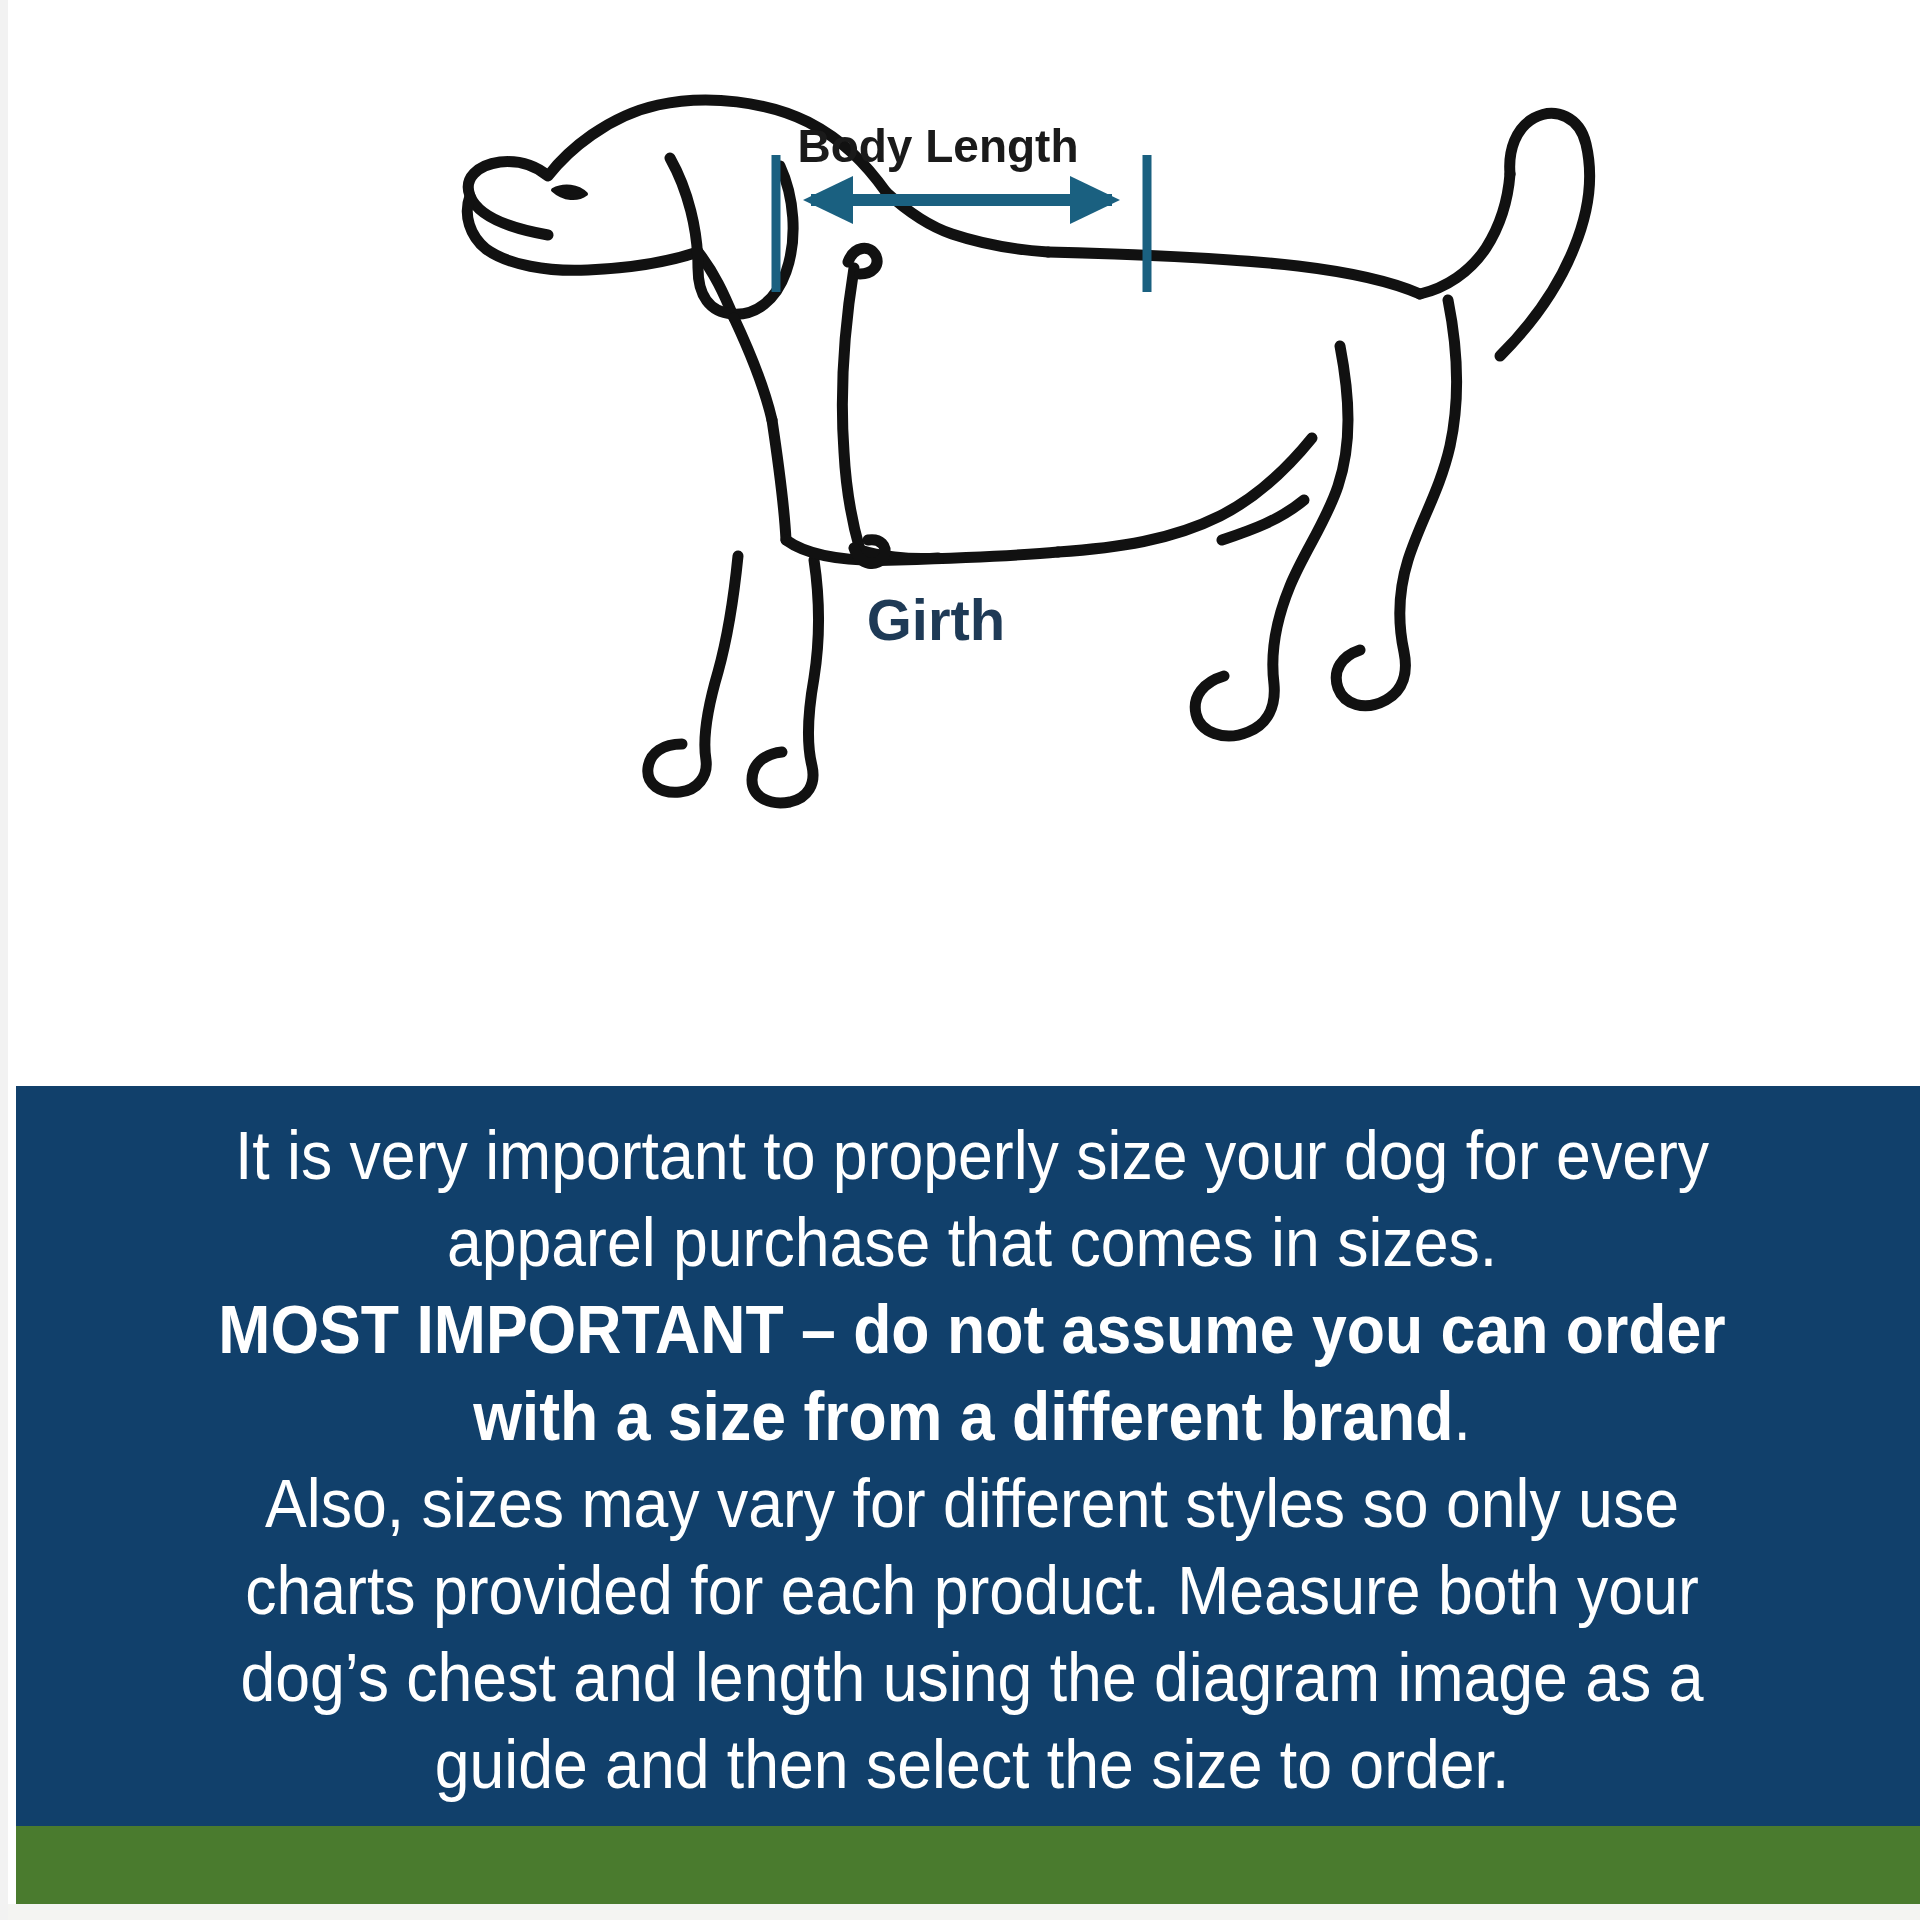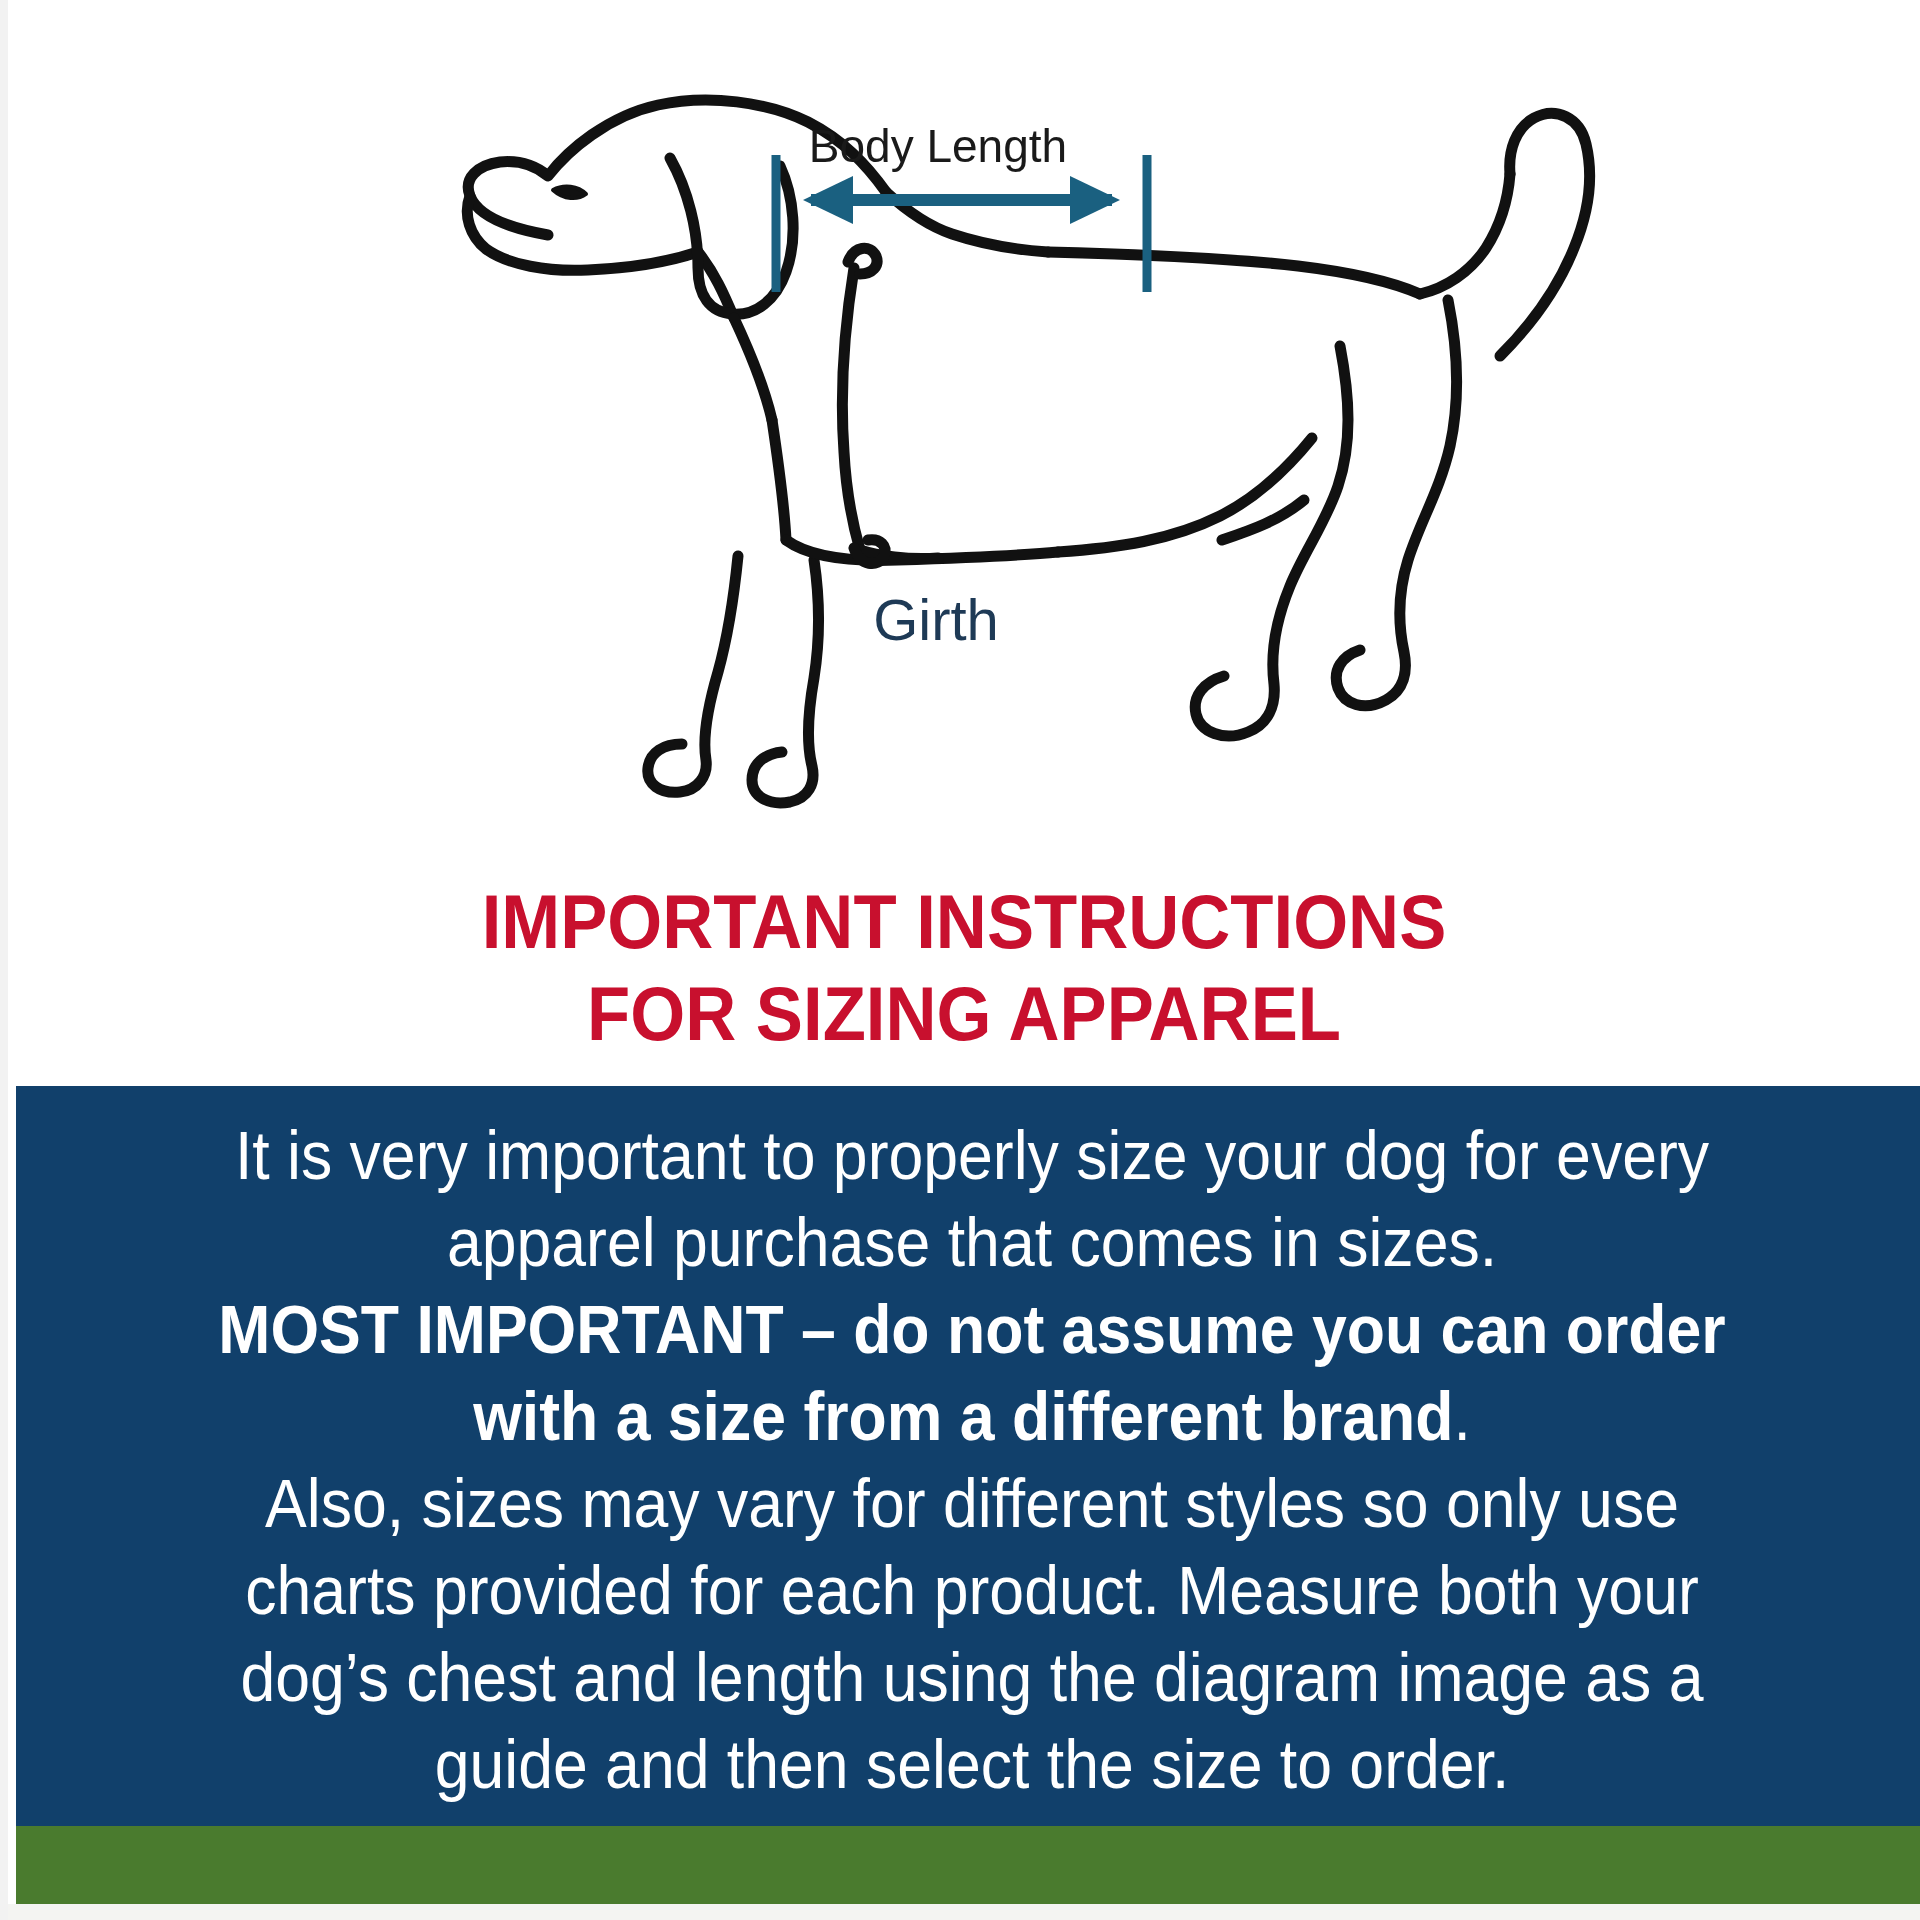--- a/index.html
+++ b/index.html
@@ -32,20 +32,21 @@
   }
 
   
   .diagram {
     position: absolute;
     left: 0;
     top: 0;
     width: 1912px;
     height: 1086px;
     background: #ffffff;
+    font-weight: bold;
   }
   .diagram-svg {
     position: absolute;
     left: 0;
     top: 0;
     width: 1912px;
     height: 1086px;
     display: block;
   }
 
@@ -234,24 +235,20 @@
 
           <polygon points="1112,200 1062,176 1062,224" fill="#1A6080"></polygon>
         </g>
 
         <text x="930" y="162" text-anchor="middle" font-family="Liberation Sans, sans-serif" font-size="46" fill="#1A1A1A">Body Length</text>
 
         <text x="928" y="640" text-anchor="middle" font-family="Liberation Sans, sans-serif" font-size="58" fill="#1E3A56">Girth</text>
       </svg>
     </div>
 
-    <div class="heading-block">
-      <div class="heading-line">IMPORTANT INSTRUCTIONS</div>
-      <div class="heading-line l2">FOR SIZING APPAREL</div>
-    </div>
 
     <div class="blue-panel">
       <div class="panel-line">It is very important to properly size your dog for every</div>
       <div class="panel-line">apparel purchase that comes in sizes.</div>
       <div class="panel-line">
         <b>MOST IMPORTANT – do not assume you can order</b>
       </div>
       <div class="panel-line"><b>with a size from a different brand</b><span>.</span></div>
       <div class="panel-line">Also, sizes may vary for different styles so only use</div>
       <div class="panel-line">charts provided for each product.  Measure both your</div>

